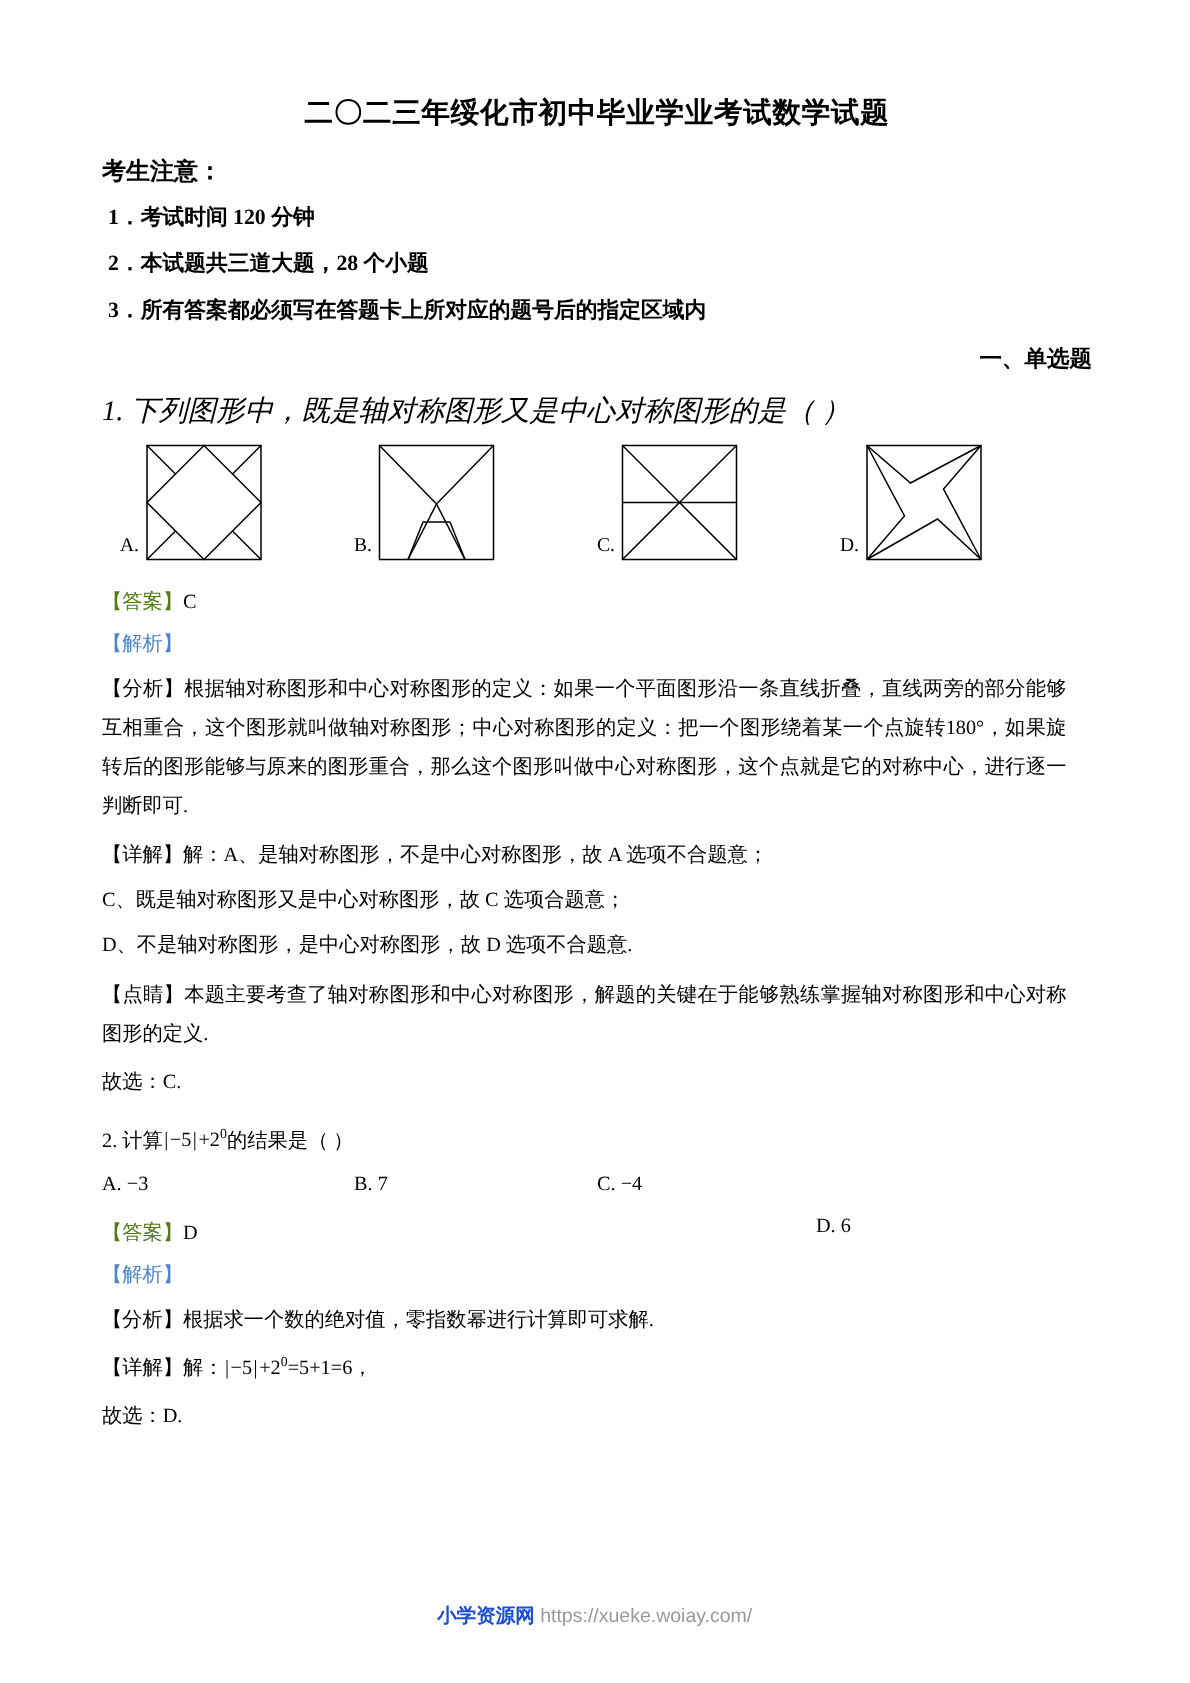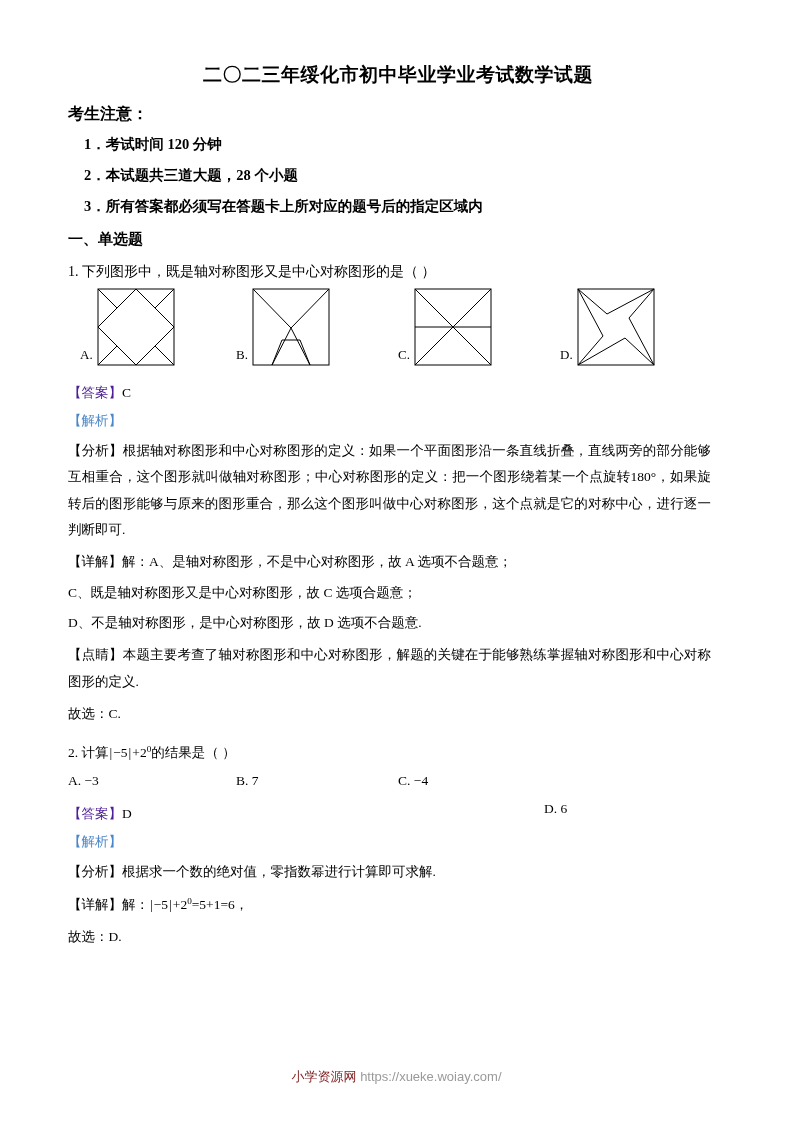--- a/index.html
+++ b/index.html
@@ -37,31 +37,33 @@
     font-family: "DejaVu Serif", "Liberation Serif", serif;
   }
   .notice-head {
     font-size: 16px;
     font-weight: bold;
     margin: 10px 0 10px 0;
   }
   .notice-item {
     font-size: 14.5px;
     font-weight: bold;
-    margin: 0 0 12px 16px;
+    margin: 0 0 12px 4px;
   }
   .section-head {
     font-size: 15px;
     font-weight: bold;
     margin: 14px 0 12px 0;
+    text-align: right;
   }
   .q-text {
-    font-size: 14px;
+    font-size: 19px;
     margin: 0 0 6px 0;
     line-height: 1.5;
+    font-style: italic;
   }
   .figs-row {
     position: relative;
     height: 86px;
     margin: 6px 0 10px 0;
   }
   .fig-block {
     position: absolute;
     top: 0;
     display: flex;
@@ -77,21 +79,21 @@
     height: 78px;
   }
   .fig-box svg {
     display: block;
   }
   .ans-line {
     color: #4a86c8;
     font-size: 13.5px;
     margin: 10px 0 8px 0;
   }
-  .ans-line .blue-tag { color: #4c1d95; }
+  .ans-line .blue-tag { color: #4d7c0f; }
   .ans-line .ans-val { color: #000000; }
   .para {
     font-size: 13.5px;
     line-height: 1.95;
     margin: 6px 17px 6px 0;
     text-align: justify;
   }
   .tight { margin: 4px 0; }
   .q2-text {
     font-size: 13.5px;
@@ -126,21 +128,21 @@
   .footer {
     position: absolute;
     left: 0;
     top: 1068px;
     width: 793px;
     text-align: center;
     font-size: 13px;
     color: #9a9a9a;
     font-family: "Liberation Sans", sans-serif;
   }
-  .footer .site-name { color: #7f1d1d; }
+  .footer .site-name { color: #1d4ed8; font-weight: bold; }
 </style>
 </head>
 <body>
 
 <div class="page">
   <div class="content">
 
     <div class="doc-title">二〇二三年绥化市初中毕业学业考试数学试题</div>
 
     <div class="notice-head">考生注意：</div>

